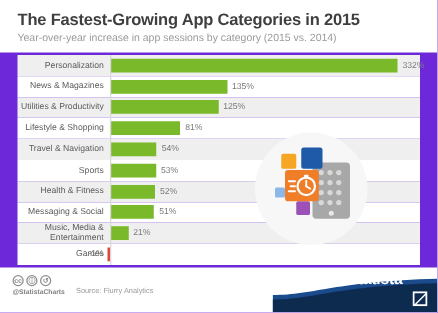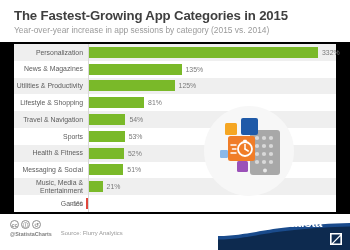--- a/index.html
+++ b/index.html
@@ -8,21 +8,21 @@
     background: #ffffff;
   }
   body {
     font-family: "Liberation Sans", sans-serif;
     -webkit-font-smoothing: antialiased;
   }
   #infographic {
     position: relative;
     width: 350px;
     height: 250px;
-    background: #000000;
+    background: #6d28d9;
     overflow: hidden;
     box-sizing: border-box;
     padding-left: 36px;
   }
 
   
   .header {
     position: absolute;
     left: 0;
     top: 0;

